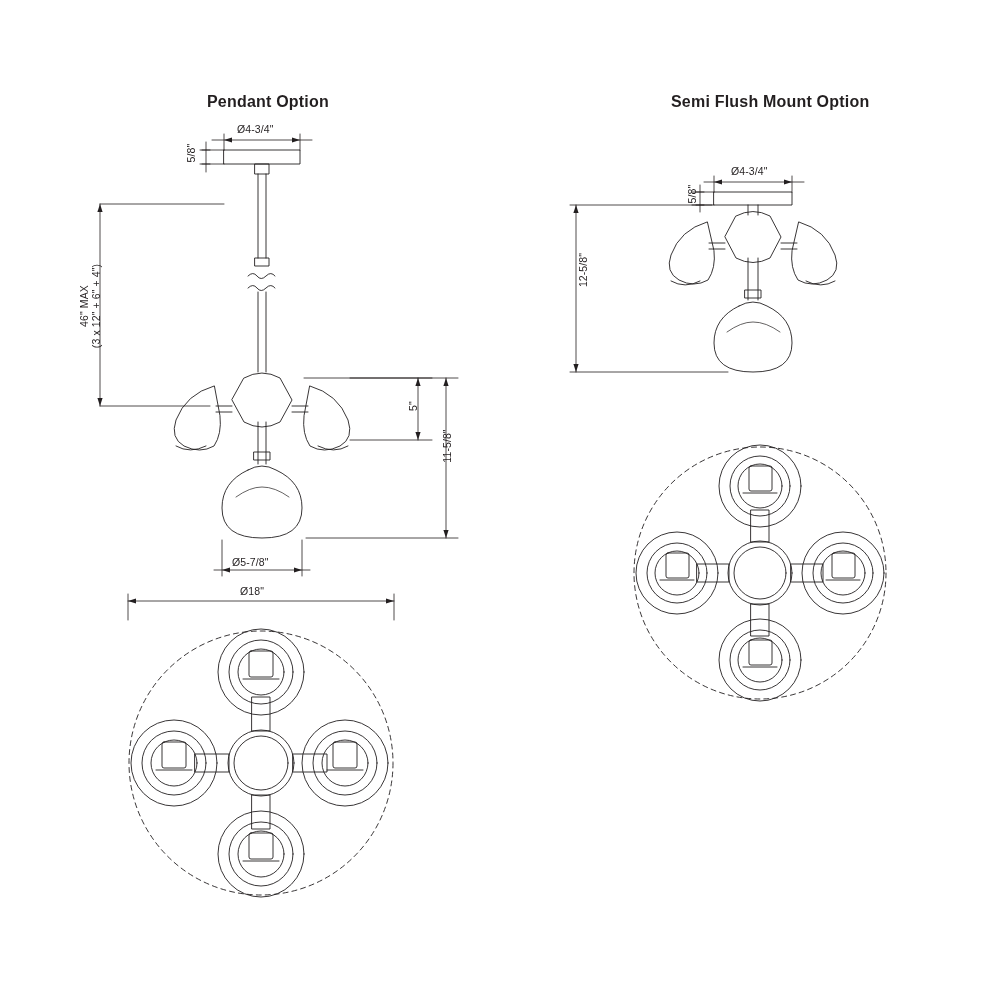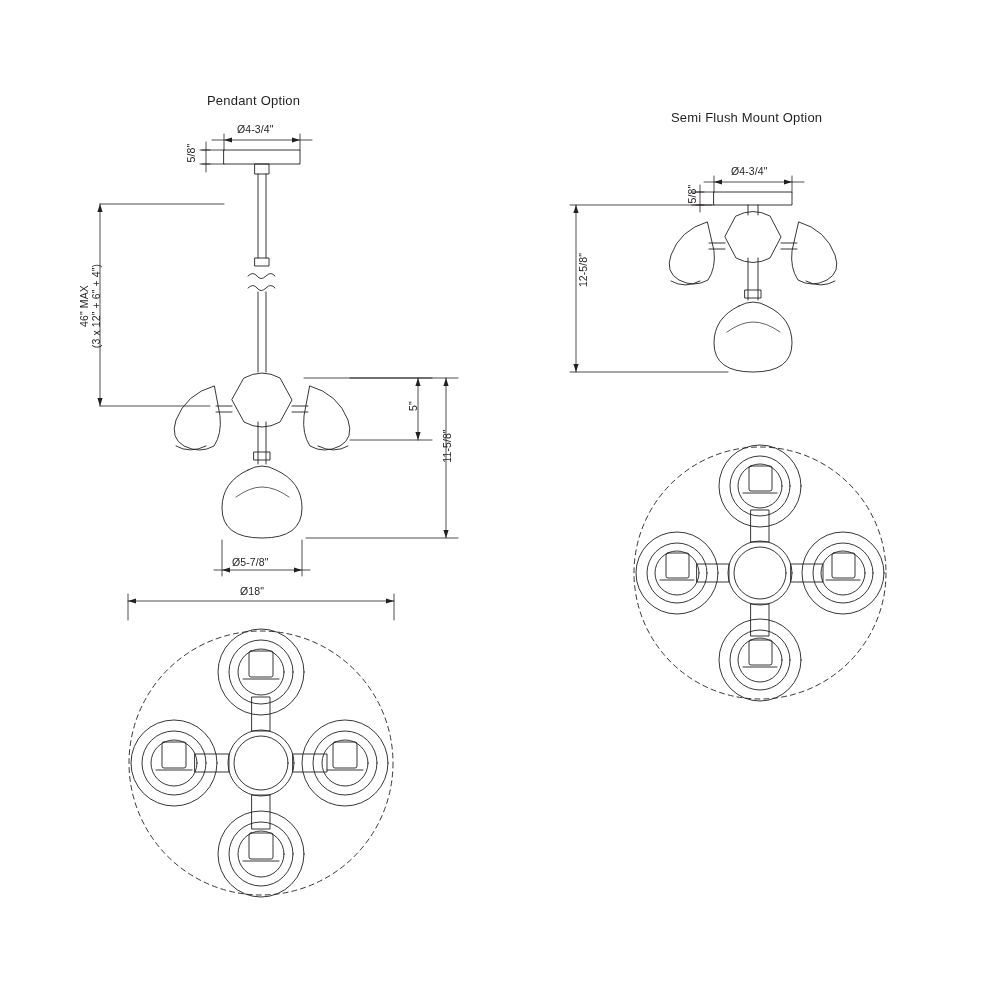--- a/index.html
+++ b/index.html
@@ -14,28 +14,28 @@
     color: #231f20;
     overflow: hidden;
     position: relative;
   }
   #sheet {
     position: absolute;
     inset: 0;
   }
   .title {
     position: absolute;
-    font-size: 13px;
-    font-weight: normal;
+    font-size: 16px;
+    font-weight: bold;
     letter-spacing: 0.2px;
     white-space: nowrap;
     color: #231f20;
   }
   #title-pendant { left: 207px; top: 93px; }
-  #title-semiflush { left: 671px; top: 110px; }
+  #title-semiflush { left: 671px; top: 93px; }
 
   .dim {
     position: absolute;
     font-size: 10.5px;
     white-space: nowrap;
     color: #231f20;
     letter-spacing: 0.1px;
   }
   .vert {
     transform-origin: 50% 50%;

